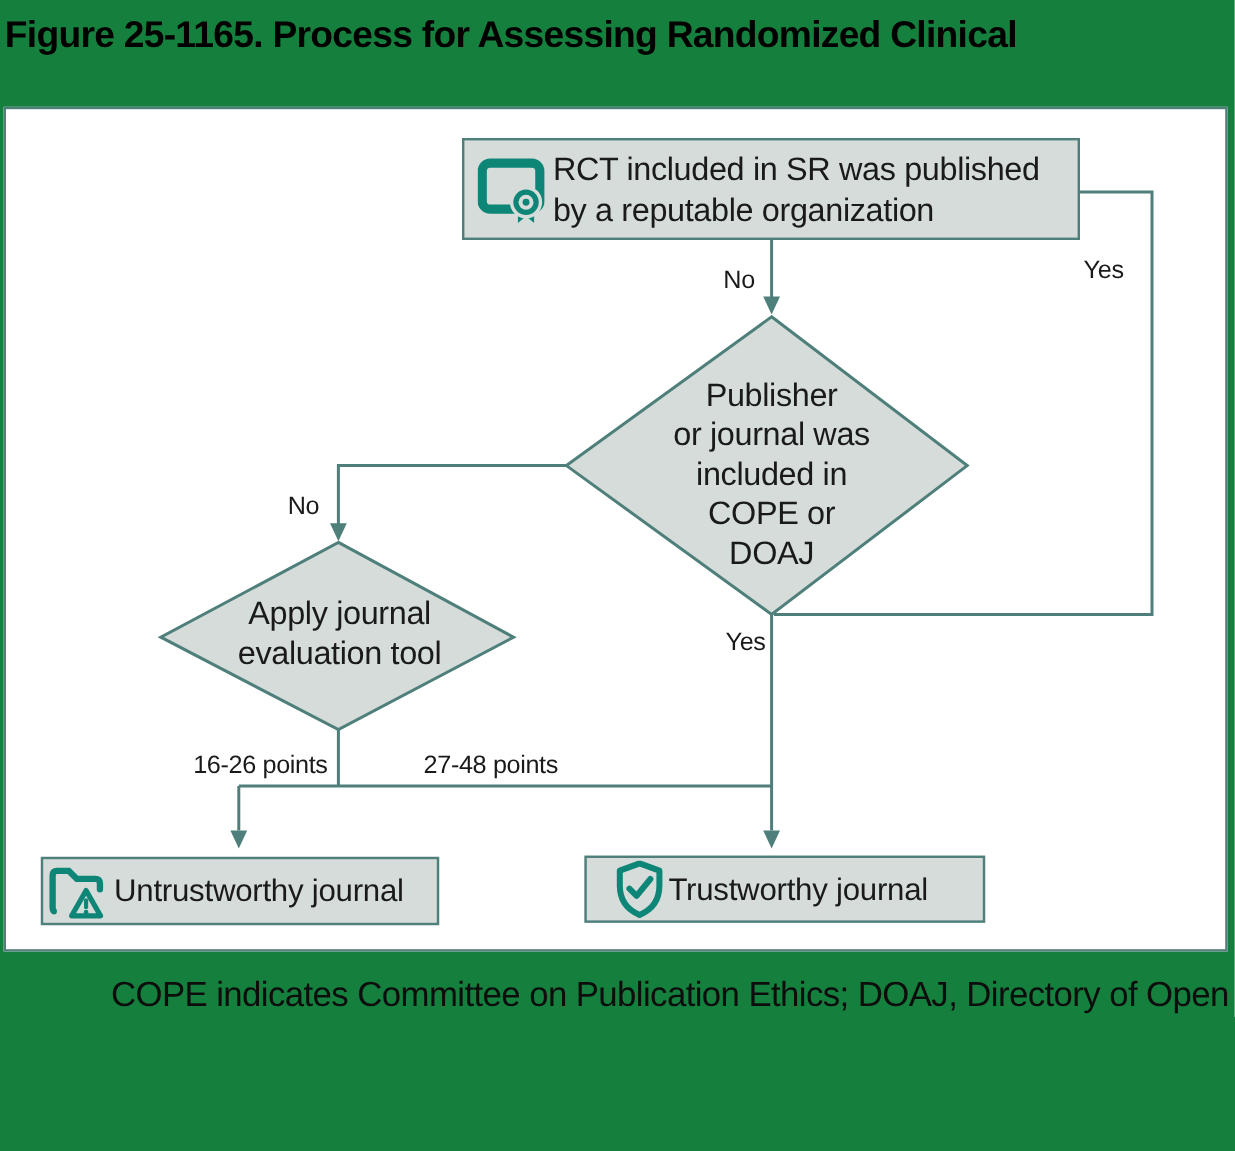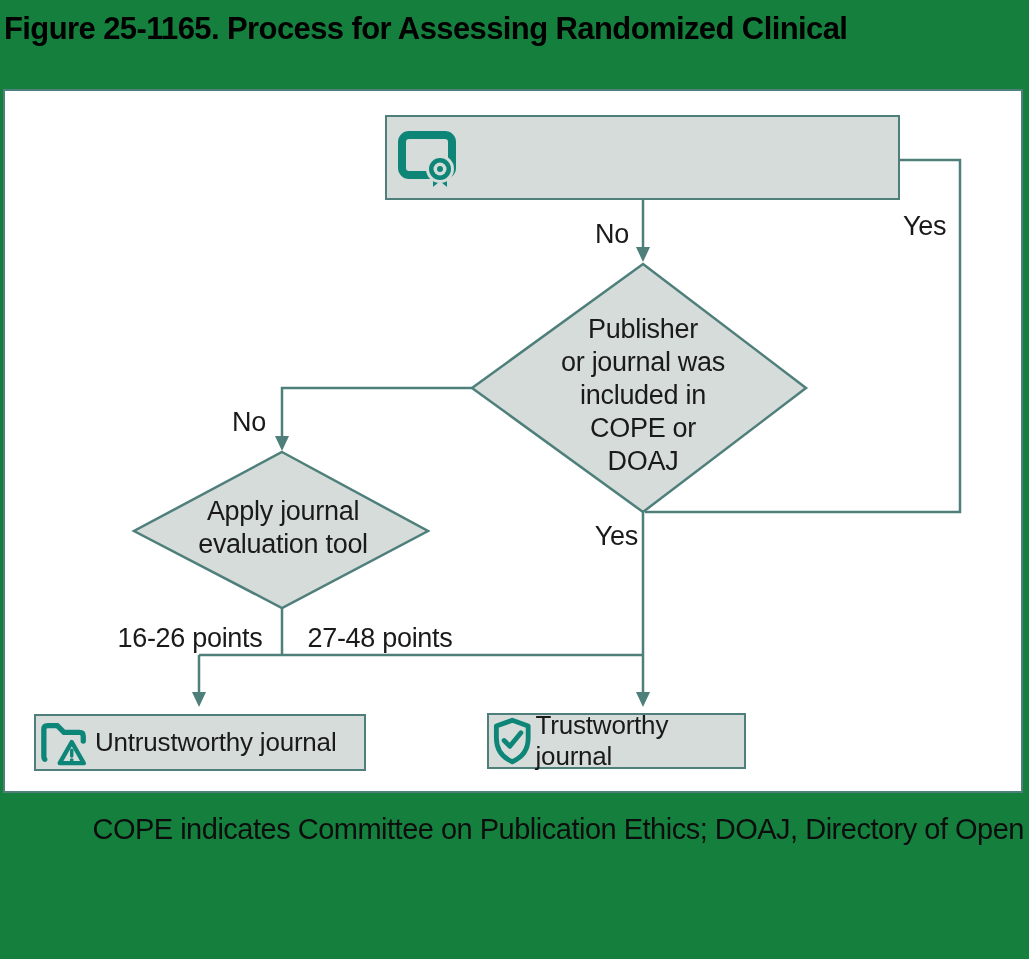--- a/index.html
+++ b/index.html
@@ -9,31 +9,31 @@
          font-size:31px;font-weight:700;line-height:47px;letter-spacing:-0.6px;color:#000;}
   .figure-box{position:absolute;left:3px;top:89px;width:1016px;height:700px;
               border:2px solid #4e7f7a;background:#fff;}
   .figure-box svg.wires{position:absolute;left:0;top:0;}
   .node{position:absolute;display:flex;align-items:center;box-sizing:border-box;
         background:#d5dcda;border:2px solid #4e7f7a;}
   .node-start{left:380px;top:24px;width:515px;height:85px;padding-left:11px;gap:7px;}
   .node-start .lbl{font-size:27px;line-height:34px;letter-spacing:-0.3px;width:455px;}
   .node-out{font-size:26px;letter-spacing:-0.2px;}
   .node-untrust{left:29px;top:623px;width:332px;height:57px;padding-left:4px;gap:5px;}
-  .node-trust{left:482px;top:622px;width:259px;height:56px;padding-left:4px;gap:4px;}
+  .node-trust{left:482px;top:622px;width:334px;height:56px;padding-left:24px;gap:4px;}
   .dtext{position:absolute;text-align:center;font-size:27px;line-height:33px;letter-spacing:-0.3px;}
   .dtext-1{left:488px;top:222px;width:300px;}
   .dtext-2{left:128px;top:404px;width:300px;}
-  .edge-label{position:absolute;font-size:27px;line-height:28px;letter-spacing:-0.3px;white-space:nowrap;}
+  .edge-label{position:absolute;font-size:21px;line-height:28px;letter-spacing:-0.3px;white-space:nowrap;}
   .el-start-no{left:558px;top:129px;width:66px;text-align:right;}
   .el-start-yes{left:898px;top:121px;width:66px;text-align:left;}
   .el-cope-no{left:197px;top:317px;width:64px;text-align:right;}
   .el-cope-yes{left:569px;top:431px;width:64px;text-align:right;}
-  .el-pts-low{left:102px;top:533px;width:166px;text-align:center;}
-  .el-pts-high{left:290px;top:533px;width:170px;text-align:center;}
+  .el-pts-low{left:102px;top:533px;width:166px;text-align:right;}
+  .el-pts-high{left:290px;top:533px;width:170px;text-align:right;}
   .footnote{position:absolute;left:4px;top:810px;width:1020px;
             font-size:29px;line-height:38px;letter-spacing:-0.5px;color:#0d0d0d;}
   .footnote div{white-space:nowrap;text-align:right;}
 </style>
 </head>
 <body>
 
 <div class="page">
 
   <div class="title">
@@ -64,20 +64,21 @@
     </svg>
 
     <div class="node node-start">
       <svg width="58" height="62" viewBox="0 0 58 62">
         <rect x="4" y="8" width="50" height="40" rx="7" fill="none" stroke="#0d8577" stroke-width="8"></rect>
         <path d="M34 49 L34 62 L42 55.5 L50 62 L50 49 Z" fill="#0d8577" stroke="#d5dcda" stroke-width="2"></path>
         <circle cx="42" cy="42" r="12.5" fill="#0d8577" stroke="#d5dcda" stroke-width="3"></circle>
         <circle cx="42" cy="42" r="6.5" fill="#d5dcda"></circle>
         <circle cx="42" cy="42" r="3" fill="#0d8577"></circle>
       </svg>
+      <span class="lbl">RCT included in SR was published by a reputable organization</span>
     </div>
 
     <div class="dtext dtext-1">
       <div>Publisher</div>
       <div>or journal was</div>
       <div>included in</div>
       <div>COPE or</div>
       <div>DOAJ</div>
     </div>
 

